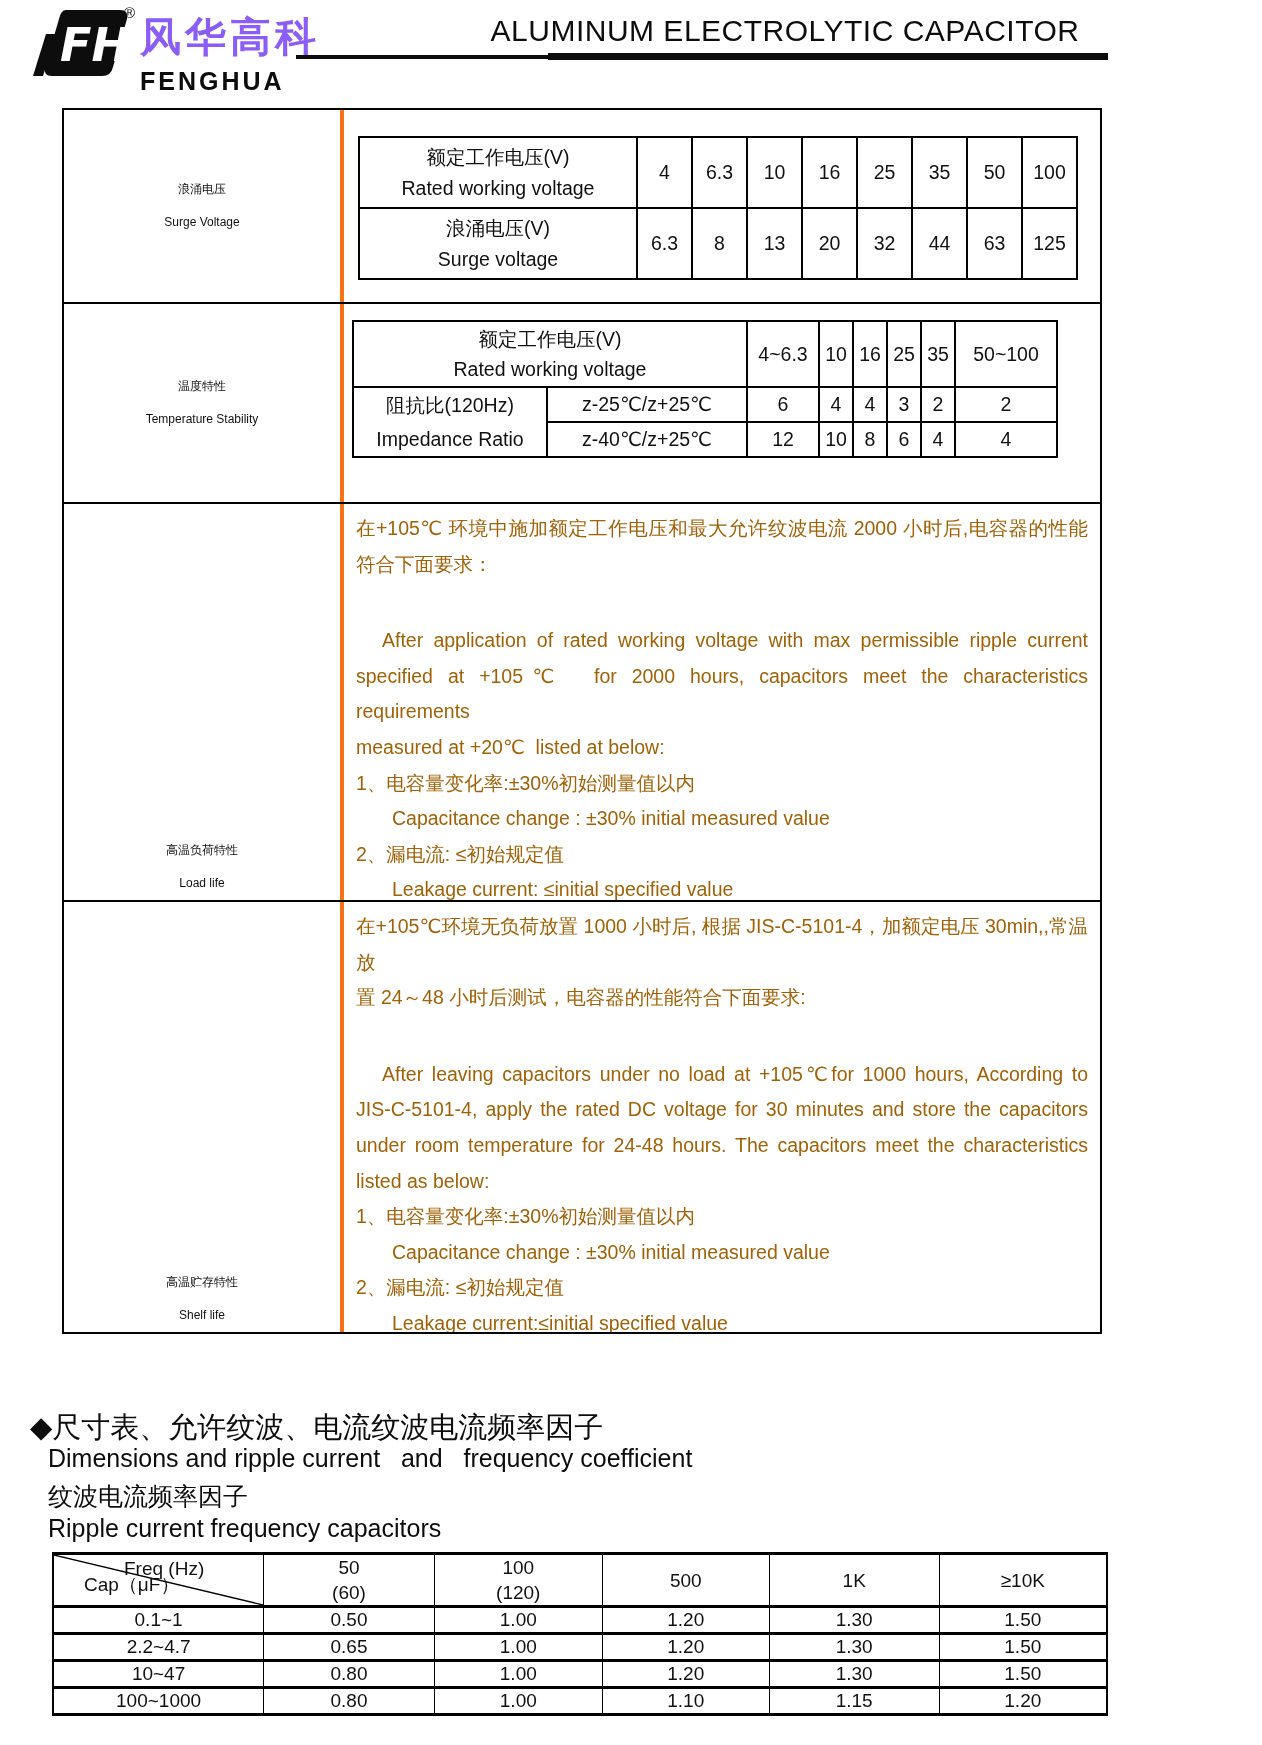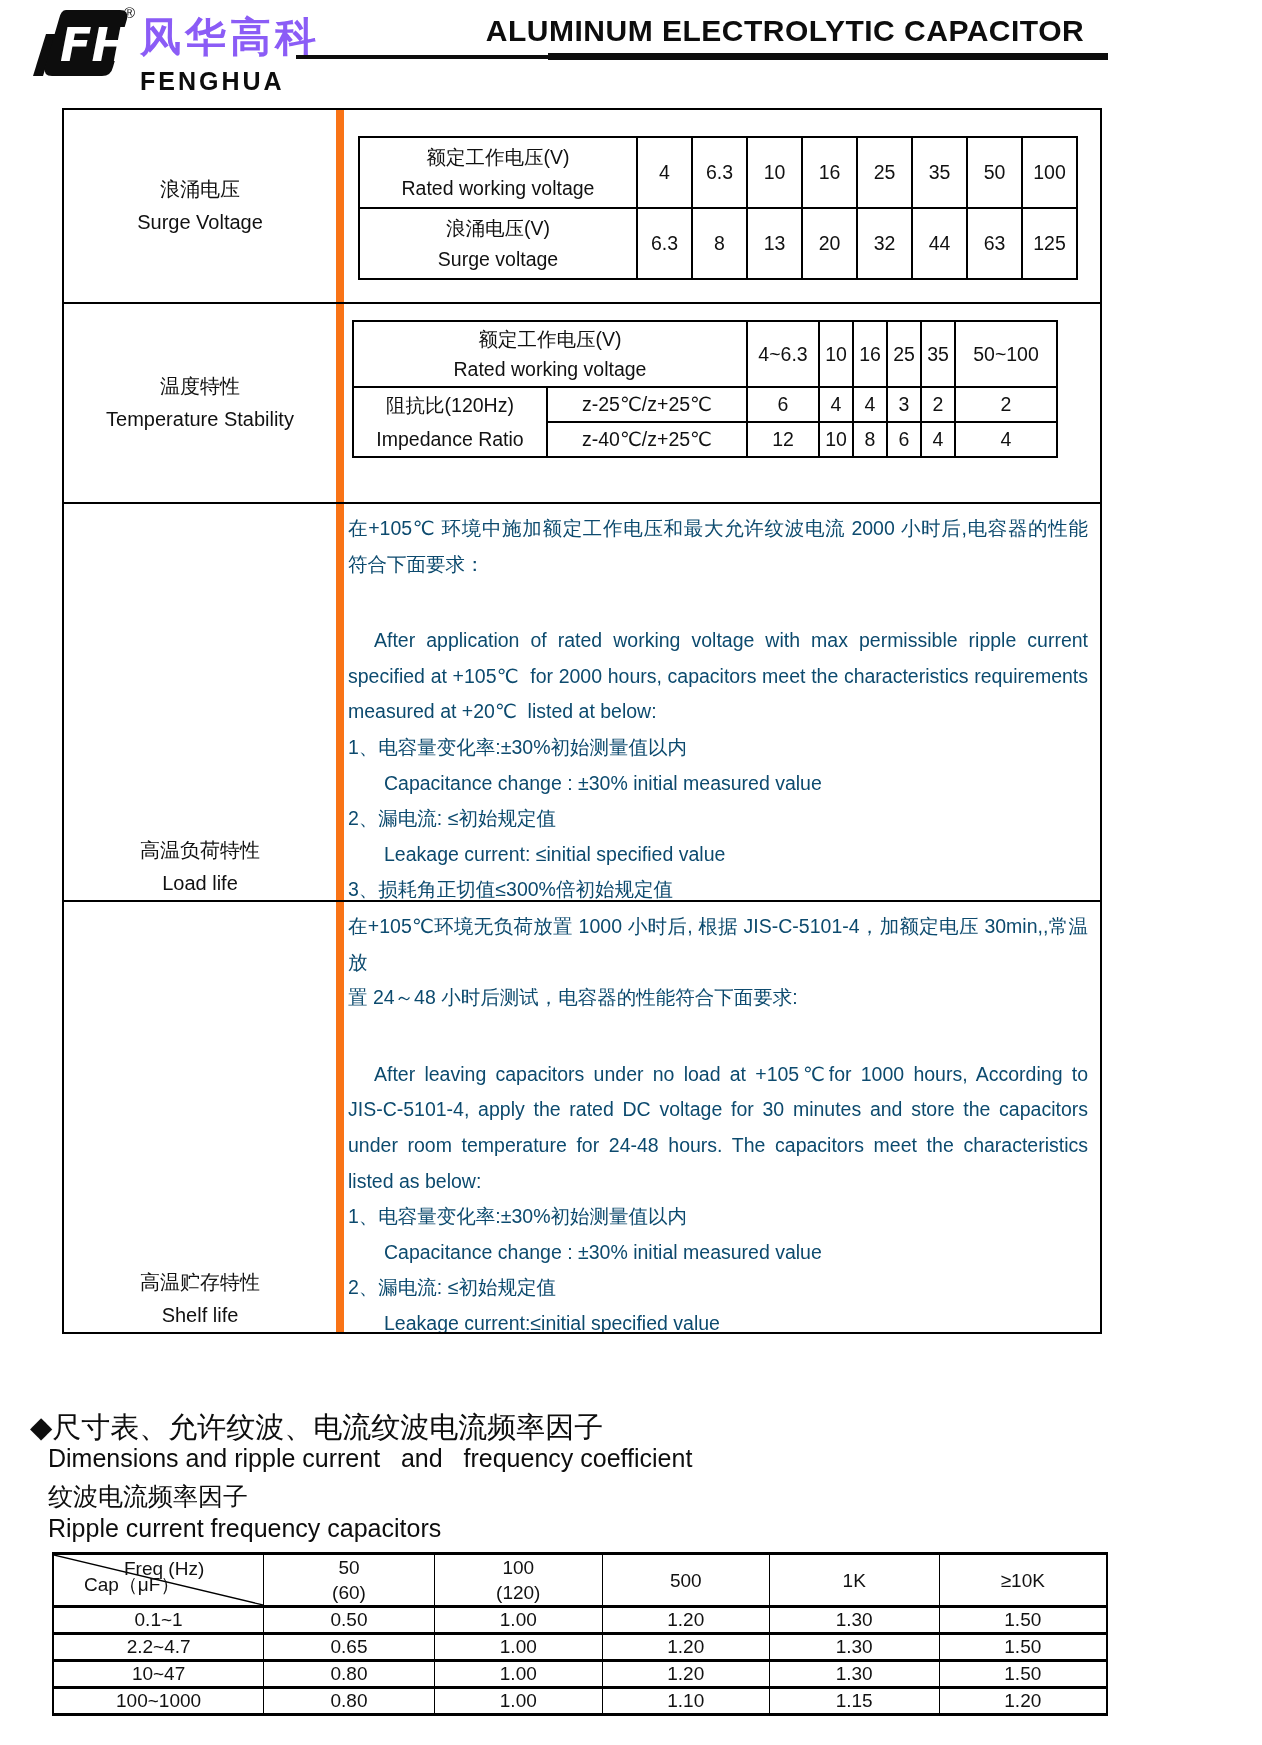--- a/index.html
+++ b/index.html
@@ -5,50 +5,50 @@
   * { box-sizing: border-box; margin: 0; padding: 0; }
   body { background: #fff; font-family: "Liberation Sans", "DejaVu Sans", sans-serif; }
   .page { position: relative; width: 1108px; height: 1745px; background: #fff; color: #111; overflow: hidden; }
 
   
   .logo-svg { position: absolute; left: 26px; top: 4px; }
   .brand { position: absolute; left: 140px; top: 10px; }
   .brand-cn { font-size: 41px; font-weight: bold; letter-spacing: 4px; color: #8b5cf6; }
   .brand-en { font-size: 25px; font-weight: bold; letter-spacing: 3px; color: #0d0d0d; margin-top: 2px; }
   .title { position: absolute; left: 455px; top: 14px; width: 660px; text-align: center;
-           font-size: 30px; font-weight: bold; letter-spacing: 0.5px; color: #0d0d0d; white-space: nowrap; }
+           font-size: 30px; font-weight: normal; letter-spacing: 0.5px; color: #0d0d0d; white-space: nowrap; }
   .rule-a { position: absolute; left: 296px; top: 55px; width: 255px; height: 4px; background: #0d0d0d; }
   .rule-b { position: absolute; left: 548px; top: 53px; width: 657px; height: 7px; background: #0d0d0d; }
 
   
   .spec { position: absolute; left: 62px; top: 108px; width: 1040px; border: 2.5px solid #000; }
   .srow { display: flex; border-top: 2.5px solid #000; }
   .srow:first-child { border-top: none; }
-  .lbl { flex: 0 0 280px; width: 280px; border-right: 8px solid #f97316;
+  .lbl { flex: 0 0 280px; width: 280px; border-right: 4px solid #f97316;
          display: flex; flex-direction: column; align-items: center; justify-content: center;
-         font-size: 20px; line-height: 33px; text-align: center; }
+         font-size: 12px; line-height: 33px; text-align: center; }
   .lbl.hi { justify-content: flex-end; }
   .lbl.hi-load { padding-top: 102px; }
   .lbl.hi-shelf { padding-top: 78px; }
   .cnt { flex: 1 1 auto; position: relative; overflow: hidden; }
 
   
   table { border-collapse: collapse; table-layout: fixed; }
   .itbl td { border: 2px solid #000; text-align: center; vertical-align: middle;
              font-size: 19.5px; padding: 0; }
   .surge { margin: 26px 0 0 14px; }
   .surge td { height: 71px; }
   .surge td.lab { line-height: 31px; }
   .temp { margin: 16px 0 0 8px; }
   .temp tr.h td { height: 66px; line-height: 30px; }
   .temp tr.d td { height: 34px; }
   .temp td.ilab { line-height: 34px; }
 
   
-  .txt { padding: 7px 12px 0 4px; font-size: 19.5px; line-height: 35.6px; color: #0c4a6e; }
+  .txt { padding: 7px 12px 0 12px; font-size: 19.5px; line-height: 35.6px; color: #a16207; }
   .txt .ln { white-space: pre-wrap; }
   .txt .j { text-align: justify; text-align-last: justify; }
   .txt .first { text-indent: 26px; margin-top: 41px; }
   .txt .sub { padding-left: 36px; }
 
   
   .sec-h1 { position: absolute; left: 30px; top: 1408px; font-size: 29px; color: #0d0d0d; }
   .sec-h2 { position: absolute; left: 48px; top: 1444px; font-size: 25px; white-space: pre-wrap; color: #0d0d0d; }
   .sec-h3 { position: absolute; left: 48px; top: 1480px; font-size: 25px; color: #0d0d0d; }
   .sec-h4 { position: absolute; left: 48px; top: 1514px; font-size: 25px; color: #0d0d0d; }

